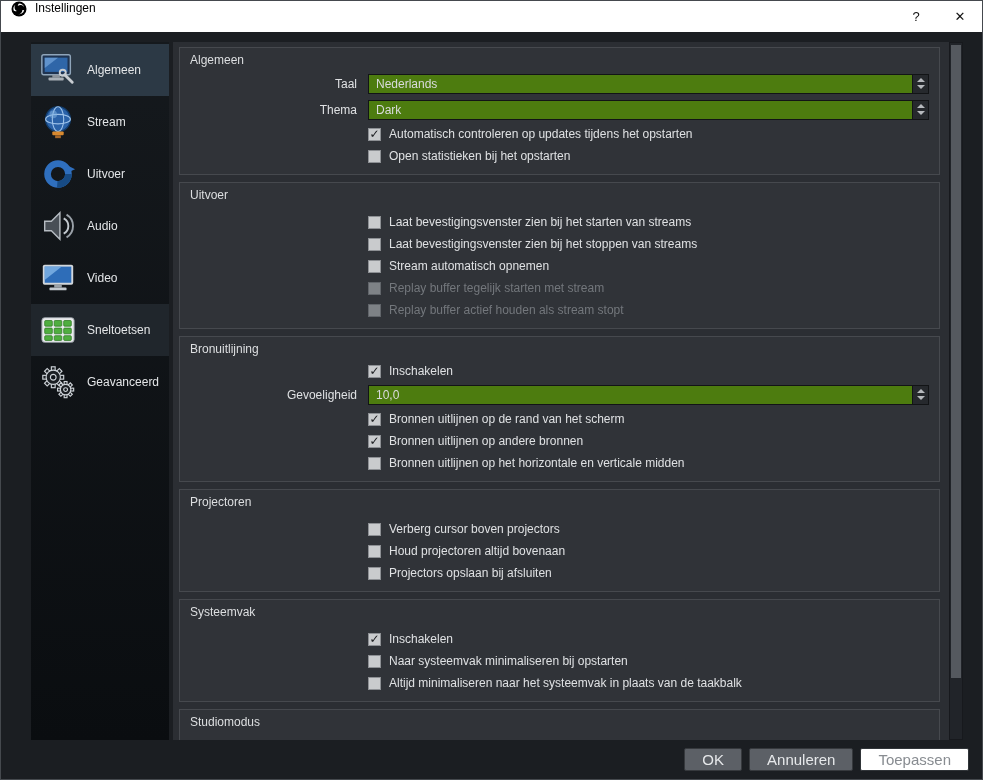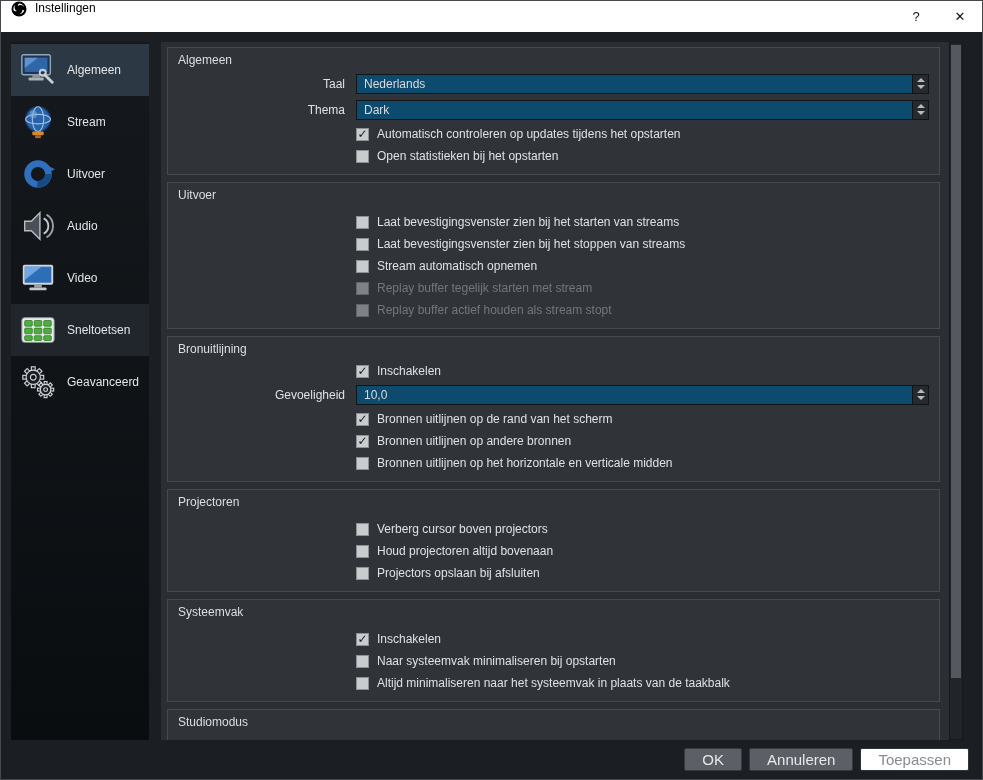--- a/index.html
+++ b/index.html
@@ -13,21 +13,21 @@
   }
   .window { width: 983px; height: 780px; display: flex; flex-direction: column; border: 1px solid #45494e; background: #1b1e22; }
 
   
   .titlebar { flex: 0 0 31px; background: #ffffff; display: flex; align-items: flex-start; padding: 0 0 0 10px; }
   .titlebar .title { color: #000; margin-left: 8px; }
   .tb-controls { margin-left: auto; display: flex; align-items: center; height: 100%; }
   .tb-btn { width: 44px; height: 100%; display: flex; align-items: center; justify-content: center; color: #111; font-size: 13px; cursor: default; }
 
   
-  .main { flex: 1; display: flex; padding: 10px 19px 0 10px; gap: 12px; overflow: hidden; }
+  .main { flex: 1; display: flex; padding: 10px 19px 0 10px; gap: 4px; overflow: hidden; margin-left: 20px; }
 
   
   .sidebar { flex: 0 0 138px; background: linear-gradient(#15191d, #0a0d10); padding-top: 2px; overflow: hidden; }
   .side-item { height: 52px; display: flex; align-items: center; gap: 9px; padding-left: 7px; cursor: default; }
   .side-item.selected { background: #2c3945; }
   .side-item.hovered { background: #20262c; }
   .side-icon { width: 40px; height: 40px; flex: 0 0 40px; display: flex; align-items: center; justify-content: center; }
   .side-label { color: #e3e5e7; }
 
   
@@ -35,21 +35,21 @@
   .content { flex: 1; background: #2b2e33; padding: 5px 9px 0 6px; overflow: hidden; }
   .scrollbar { flex: 0 0 14px; background: #212429; border: 1px solid #17191d; position: relative; }
   .scroll-thumb { position: absolute; left: 1px; right: 1px; top: 2px; height: 91%; background: #55595f; }
 
   
   .group { border: 1px solid #46494e; background: #303338; margin-bottom: 7px; padding: 3px 10px 7px 8px; }
   .group-title { color: #dddfe1; padding: 2px 0 4px 2px; }
 
   .form-row { display: flex; align-items: center; height: 25px; margin-bottom: 1px; }
   .form-label { width: 180px; text-align: right; padding-right: 11px; }
-  .combo, .spin { flex: 1; height: 20px; background: #0c4a6e; border: 1px solid #121416; display: flex; align-items: stretch; }
+  .combo, .spin { flex: 1; height: 20px; background: #4d7c0f; border: 1px solid #121416; display: flex; align-items: stretch; }
   .combo-value, .spin-value { flex: 1; display: flex; align-items: center; padding-left: 7px; color: #d9dbdd; white-space: nowrap; overflow: hidden; }
   .arrows { flex: 0 0 16px; display: flex; flex-direction: column; align-items: center; justify-content: center; gap: 3px; border-left: 1px solid #121416; background: #26292d; }
   .arr-up { width: 0; height: 0; border-left: 4px solid transparent; border-right: 4px solid transparent; border-bottom: 4px solid #b6b9bd; }
   .arr-dn { width: 0; height: 0; border-left: 4px solid transparent; border-right: 4px solid transparent; border-top: 4px solid #b6b9bd; }
 
   .check-row { display: flex; align-items: center; gap: 8px; height: 22px; margin-left: 180px; cursor: default; }
   .check-row.gap-top { margin-top: 5px; }
   .checkbox { width: 13px; height: 13px; flex: 0 0 13px; background: #c9cbcd; border: 1px solid #8d9094; display: flex; align-items: center; justify-content: center; }
   .checkbox .mark { font-size: 12px; line-height: 11px; font-weight: bold; color: #17191c; }
   .check-row.disabled .checkbox { background: #7e8286; border-color: #61656a; }

